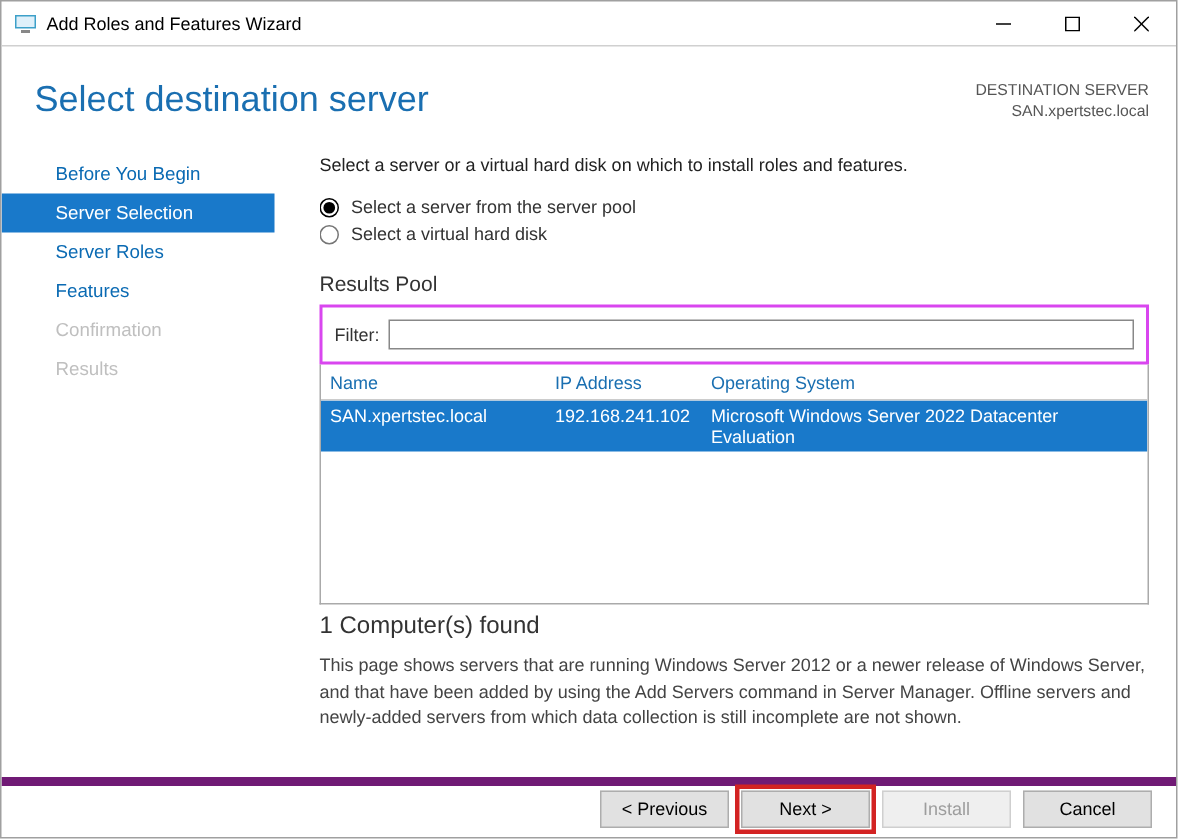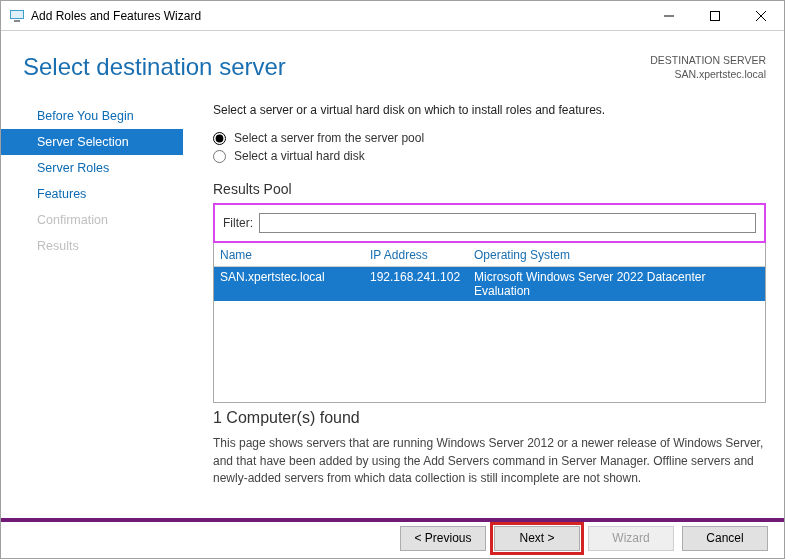--- a/index.html
+++ b/index.html
@@ -35,21 +35,21 @@
   .grid-header { display: flex; border-bottom: 1px solid #ccc; font-size: 12px; color: #1a6fb1; padding: 5px 6px 4px 6px; }
   .col-name { width: 150px; }
   .col-ip  { width: 104px; }
   .col-os  { flex: 1; }
   .grid-body { flex: 1; overflow: auto; }
   .grid-row { display: flex; padding: 3px 6px; font-size: 12px; }
   .grid-row.selected { background: #1979ca; color: #fff; }
   .found { font-size: 16px; margin-top: 6px; }
   .note { font-size: 12px; color: #444; margin-top: 8px; line-height: 1.45; }
   
-  .footer { height: 40px; display: flex; align-items: center; justify-content: flex-end; padding: 0 16px 4px 0; gap: 8px; border-top: 4px solid #701a75; margin-top: 20px; }
+  .footer { height: 40px; display: flex; align-items: center; justify-content: flex-end; padding: 0 16px 4px 0; gap: 8px; border-top: 6px solid #701a75; margin-top: 20px; }
   .btn { min-width: 86px; height: 25px; border: 1px solid #adadad; background: #e1e1e1; font-size: 12px; cursor: pointer; }
   .btn:disabled { color: #9d9d9d; background: #efefef; border-color: #cfcfcf; cursor: default; }
   .btn.highlight { outline: 3px solid #d32323; outline-offset: 1px; }
 </style>
 </head>
 <body>
 
 <div class="titlebar">
   <span class="icon">
     <svg viewBox="0 0 16 16">
@@ -132,15 +132,15 @@
     </div>
 
     <div class="found">1 Computer(s) found</div>
     <div class="note">This page shows servers that are running Windows Server 2012 or a newer release of Windows Server, and that have been added by using the Add Servers command in Server Manager. Offline servers and newly-added servers from which data collection is still incomplete are not shown.</div>
   </div>
 </div>
 
 <div class="footer">
   <button class="btn">&lt; Previous</button>
   <button class="btn highlight">Next &gt;</button>
-  <button class="btn" disabled="">Wizard</button>
+  <button class="btn" disabled="">Install</button>
   <button class="btn">Cancel</button>
 </div>
 
 </body></html>

